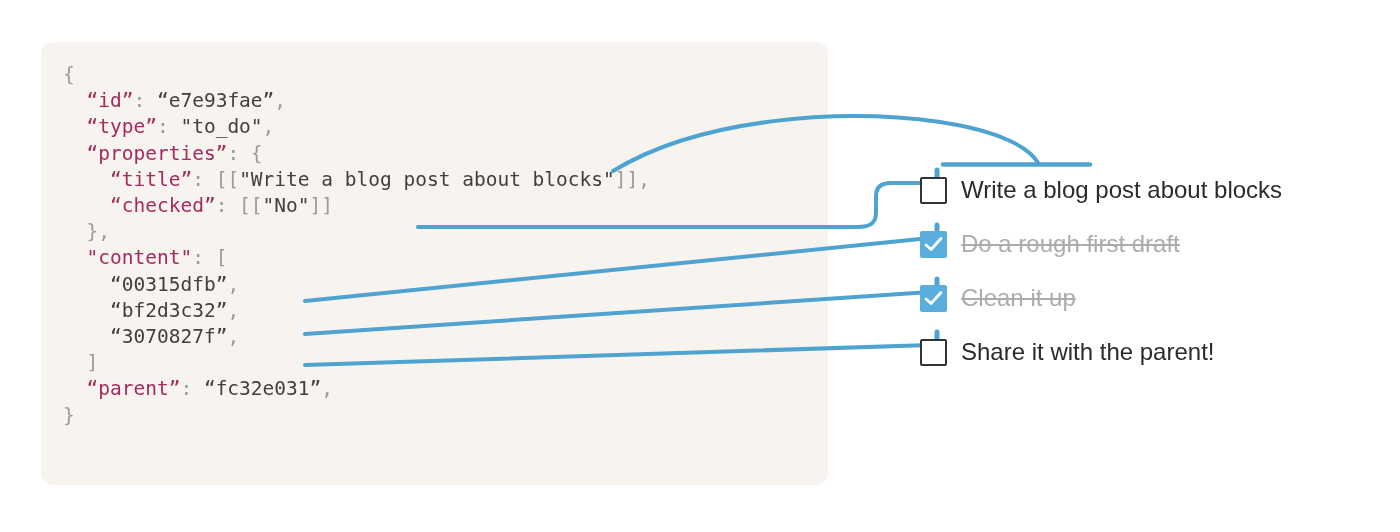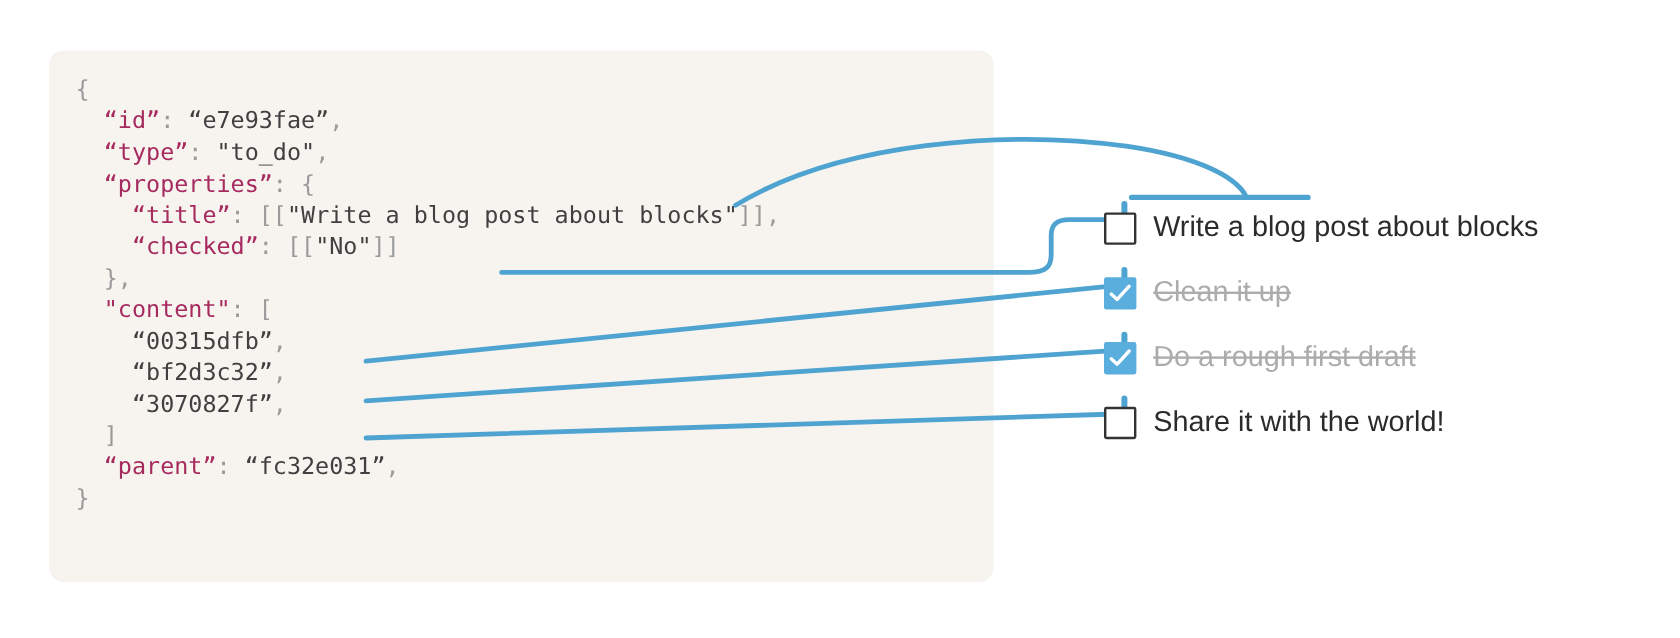--- a/index.html
+++ b/index.html
@@ -132,29 +132,29 @@
       <div class="todo-row">
         <div class="cb"></div>
         <div class="todo-label">Write a blog post about blocks</div>
       </div>
       <div class="todo-row">
         <div class="cb checked" style="background: rgb(90, 174, 221);">
           <svg width="21" height="19" viewBox="0 0 21 19">
             <path d="M 3 10 L 8 14.5 L 18 3.5" fill="none" stroke="#ffffff" stroke-width="2.8" stroke-linecap="round" stroke-linejoin="round"></path>
           </svg>
         </div>
-        <div class="todo-label done">Clean it up</div>
+        <div class="todo-label done">Do a rough first draft</div>
       </div>
       <div class="todo-row">
         <div class="cb checked" style="background: rgb(90, 174, 221);">
           <svg width="21" height="19" viewBox="0 0 21 19">
             <path d="M 3 10 L 8 14.5 L 18 3.5" fill="none" stroke="#ffffff" stroke-width="2.8" stroke-linecap="round" stroke-linejoin="round"></path>
           </svg>
         </div>
-        <div class="todo-label done">Do a rough first draft</div>
+        <div class="todo-label done">Clean it up</div>
       </div>
       <div class="todo-row">
         <div class="cb"></div>
-        <div class="todo-label">Share it with the world!</div>
+        <div class="todo-label">Share it with the parent!</div>
       </div>
     </div>
 
 </div>
 
 </body></html>

